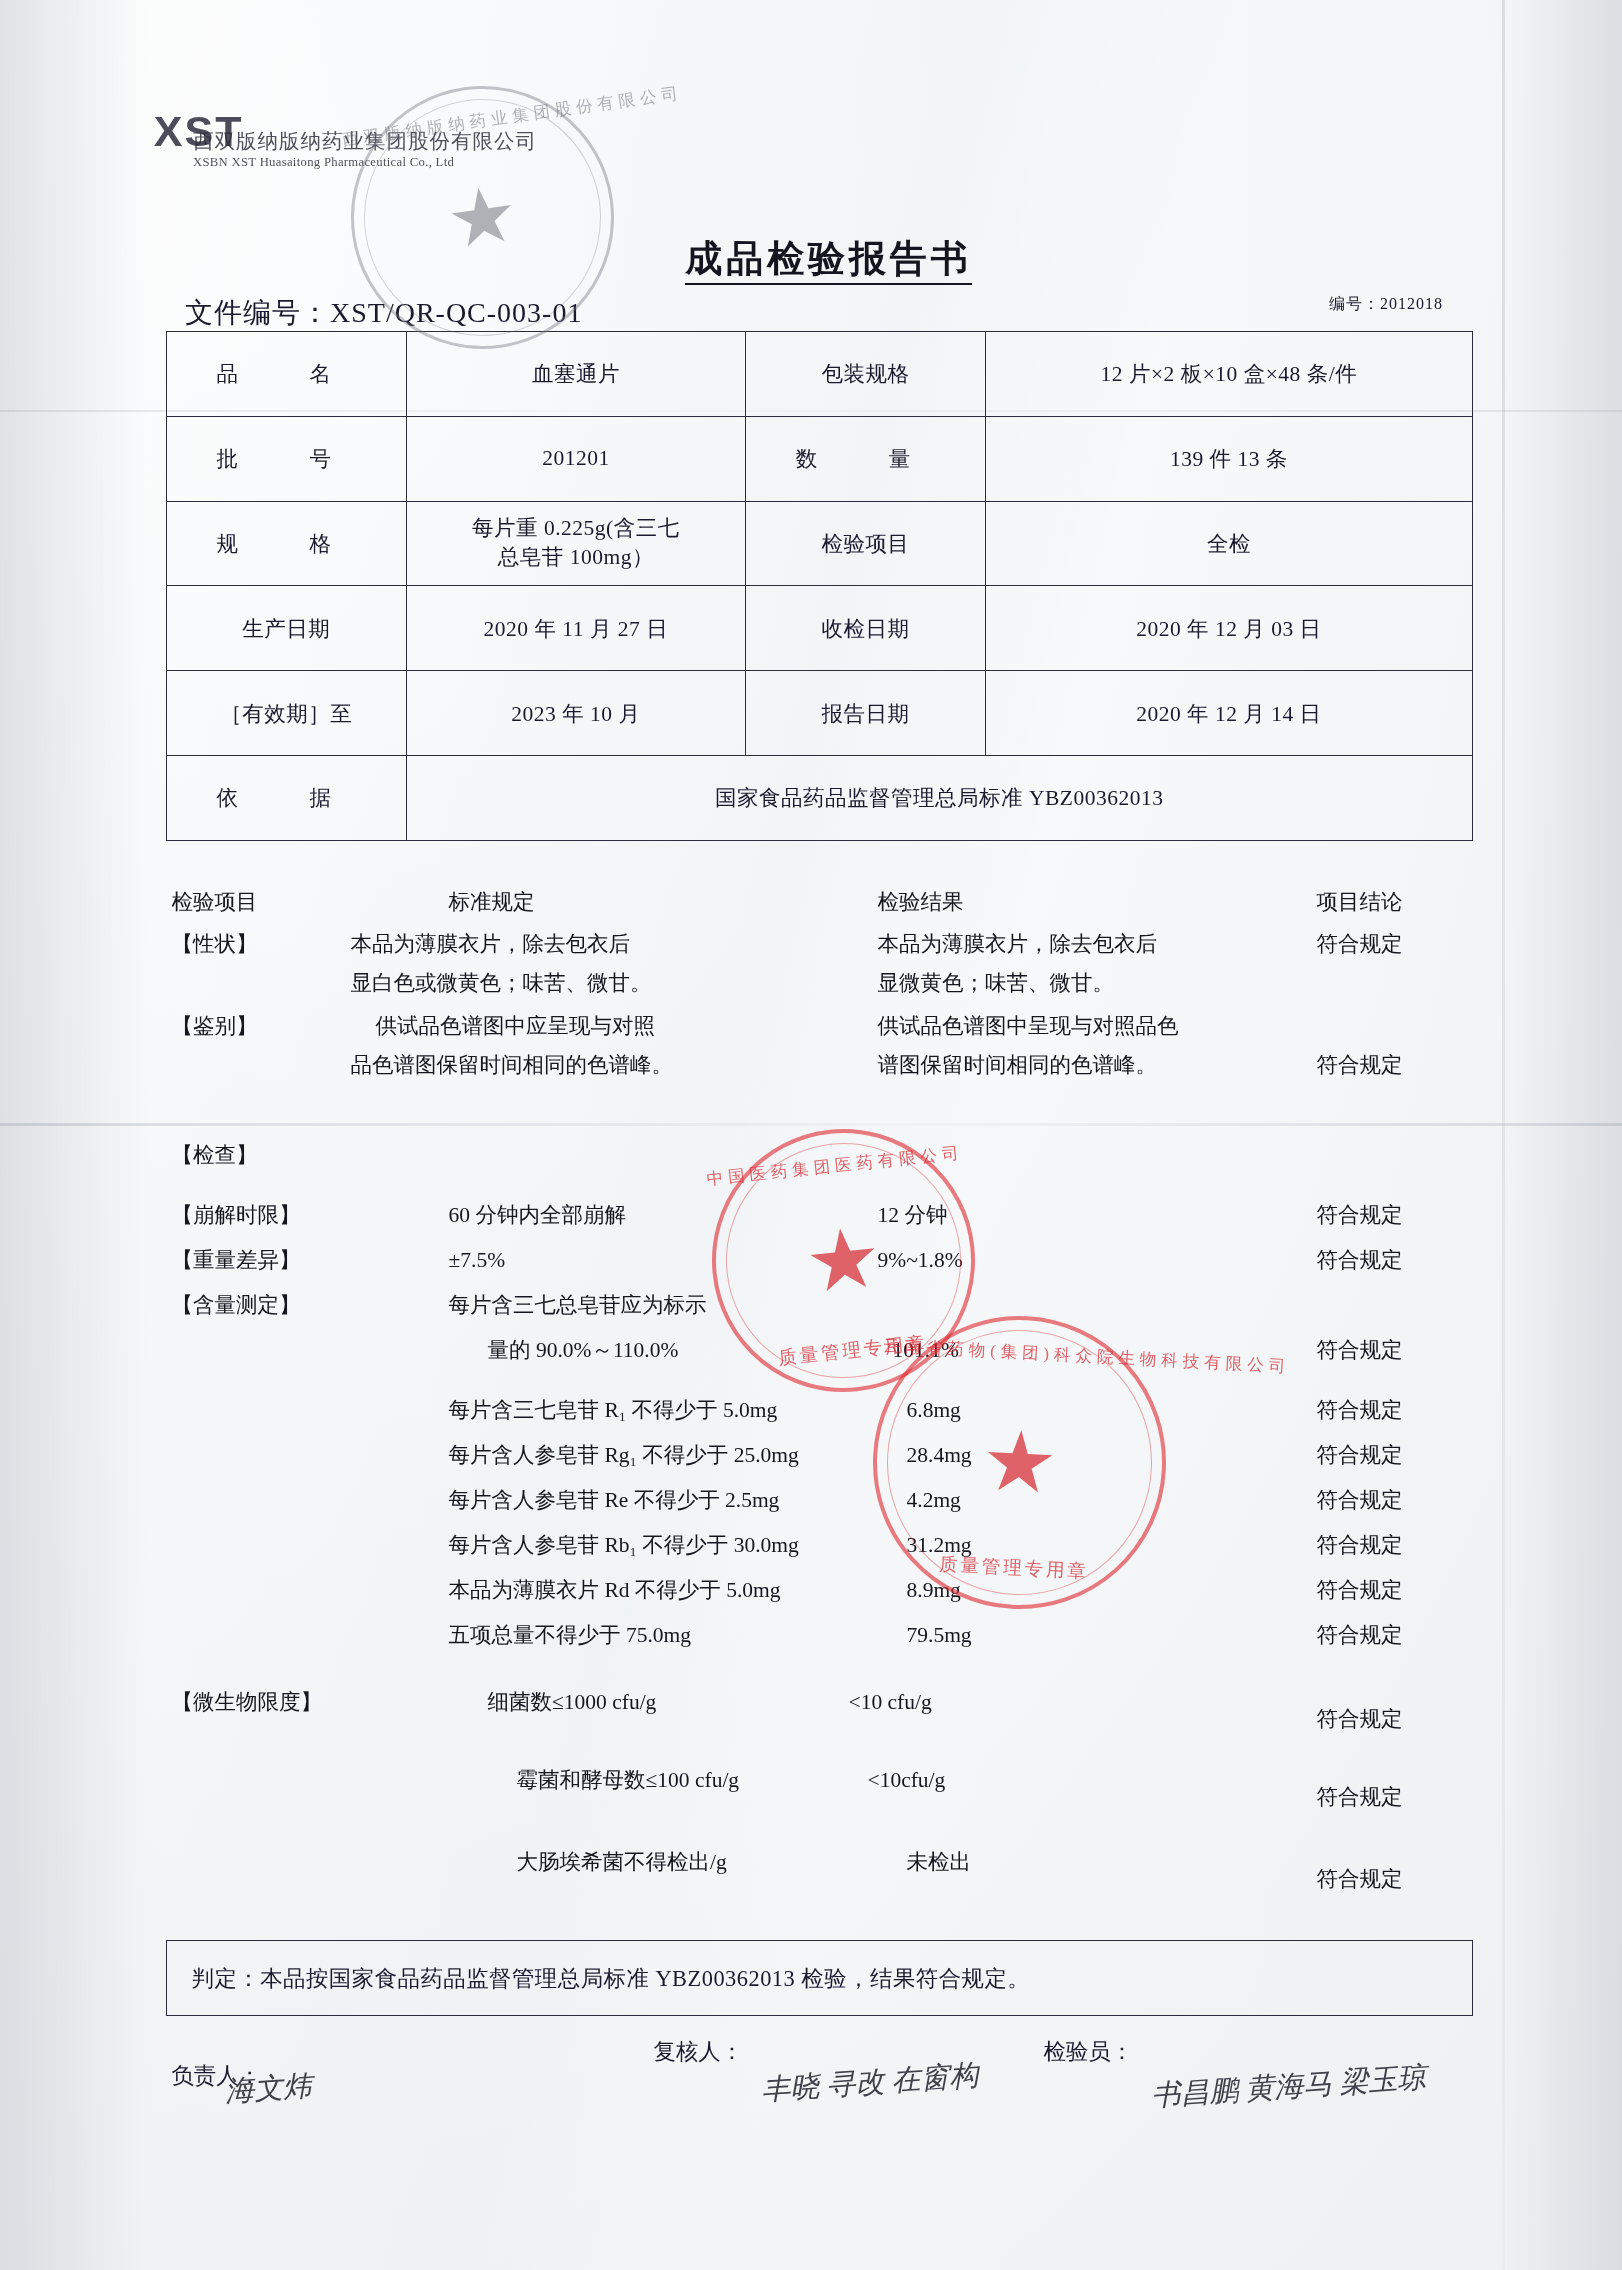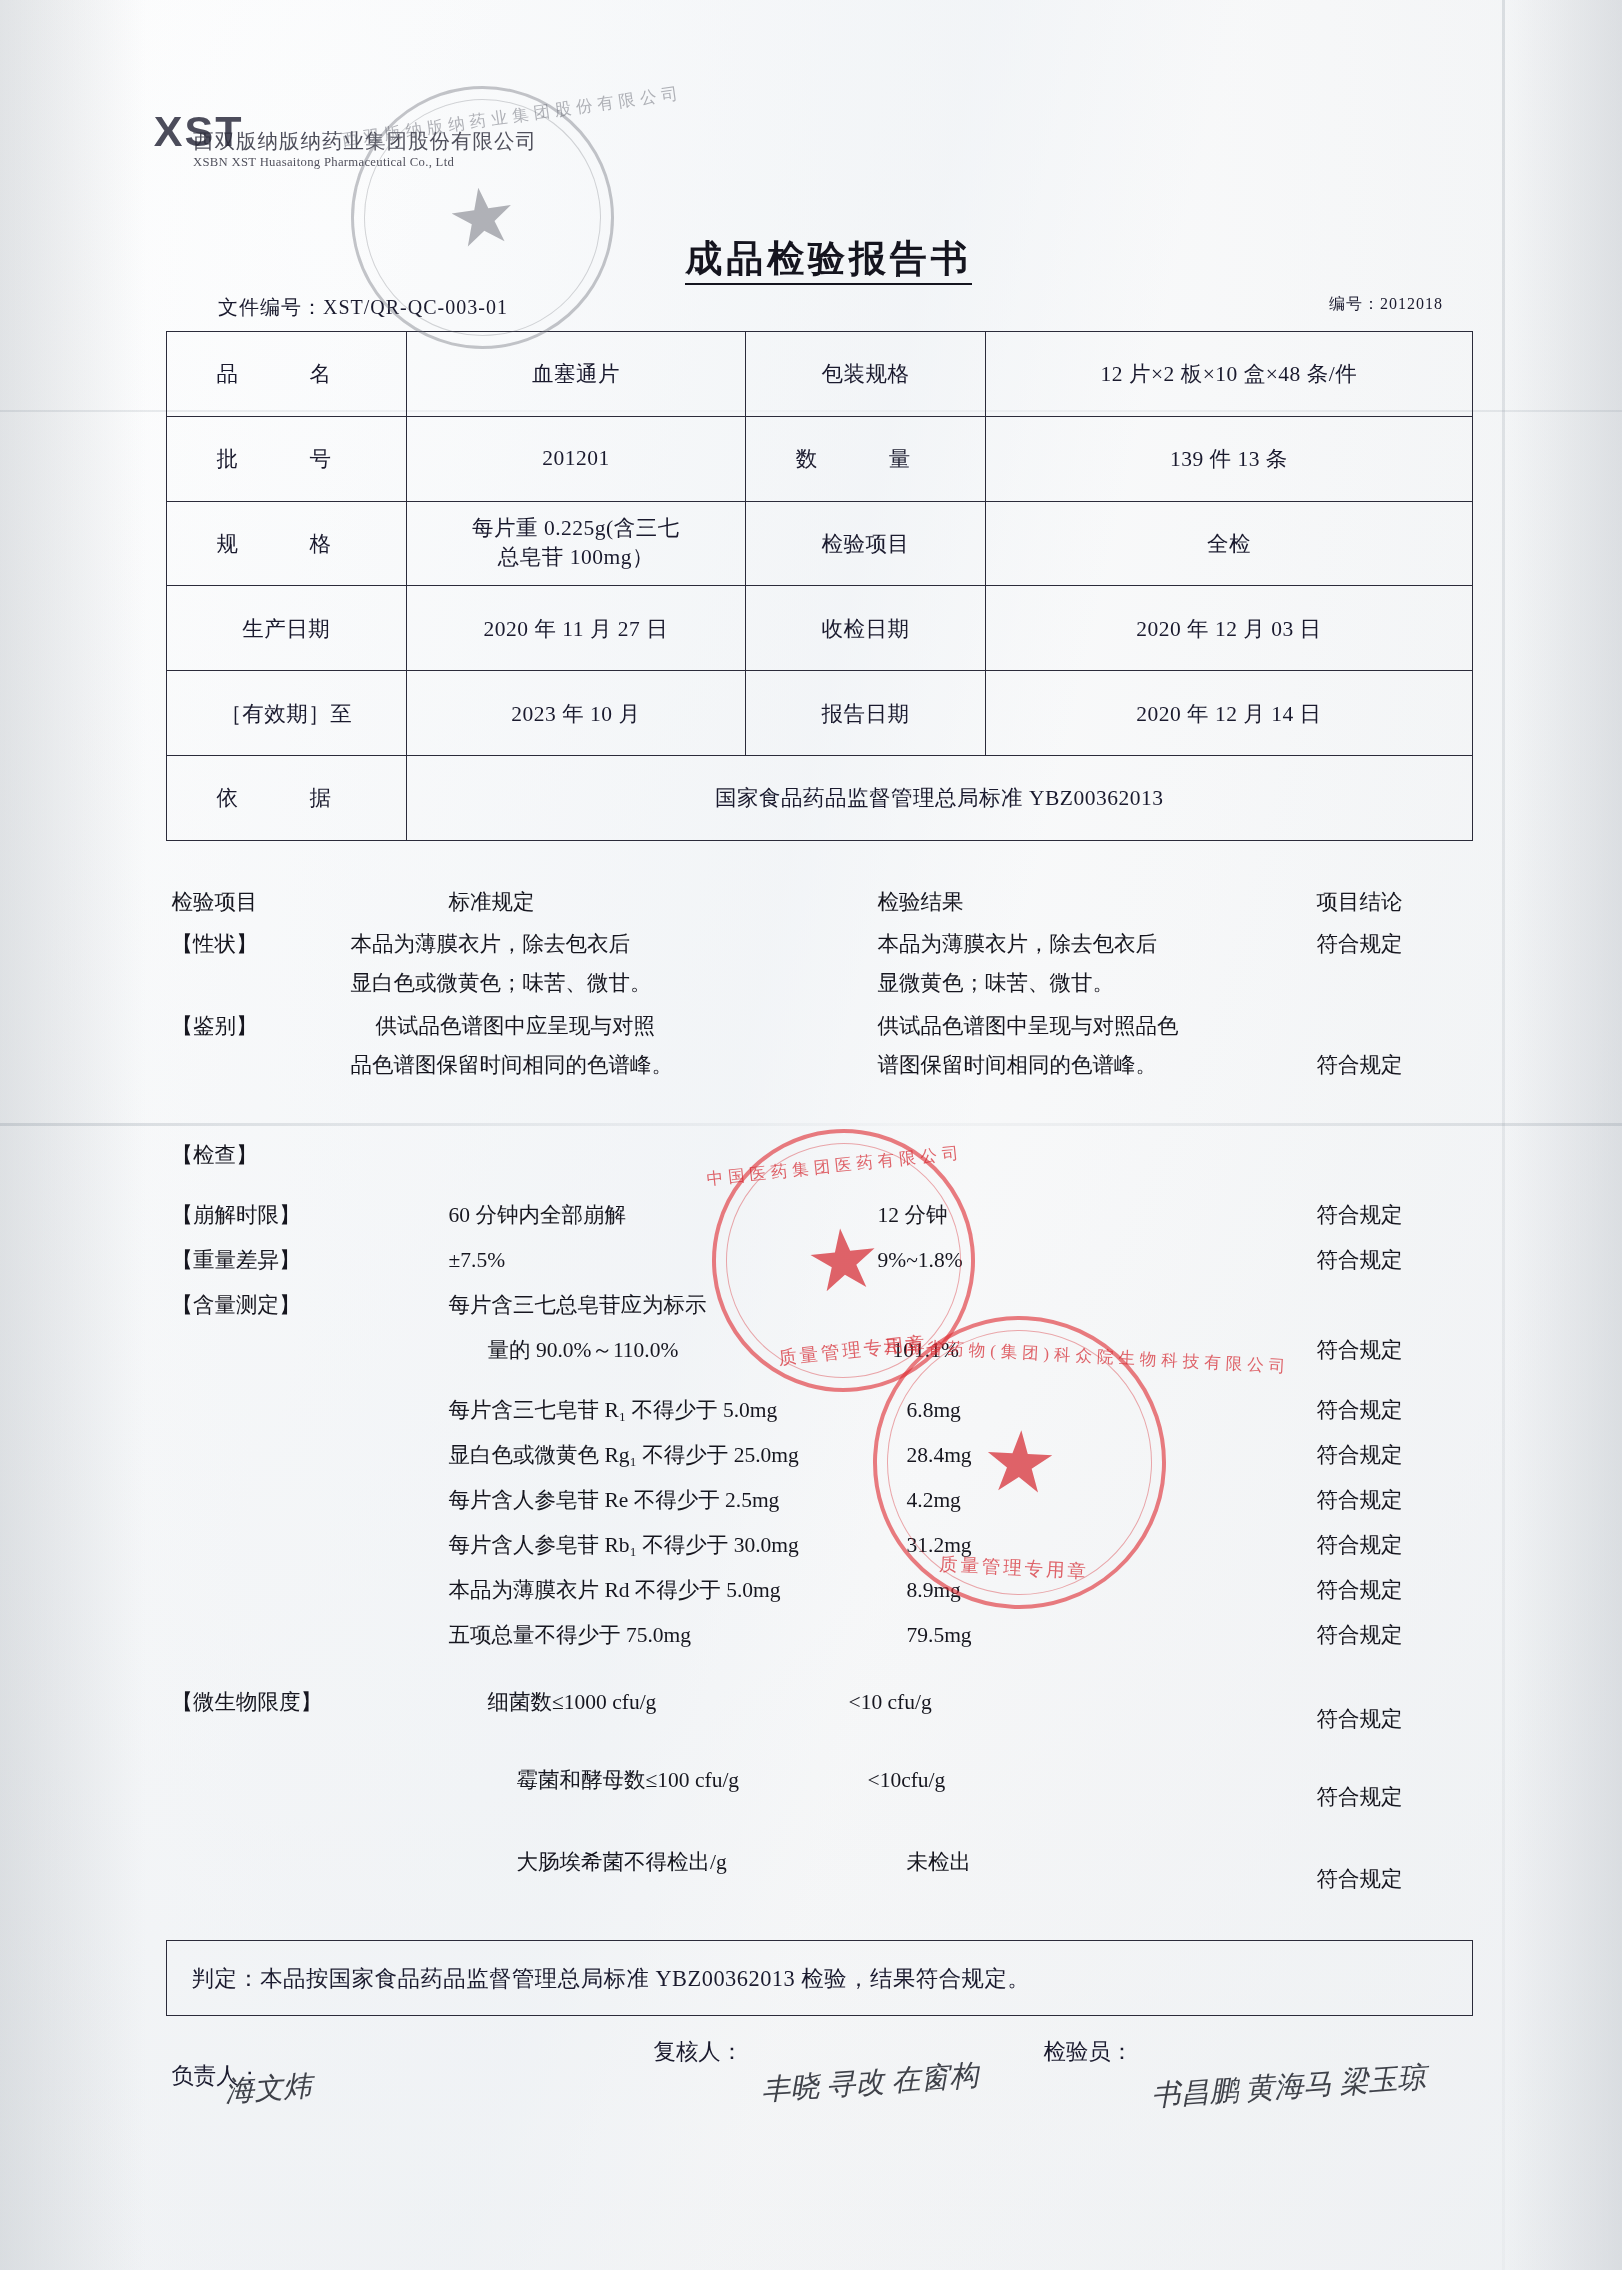--- a/index.html
+++ b/index.html
@@ -92,24 +92,23 @@
     color: #15151f;
   }
   .doc-title .ul {
     border-bottom: 2px solid #15151f;
     padding-bottom: 3.9px;
   }
   .file-no {
     position: absolute;
     left: 39px;
     top: 265px;
-    font-size: 20px;
+    font-size: 28px;
     letter-spacing: 1px;
     white-space: nowrap;
-    margin-left: 33px;
   }
   .report-no {
     position: absolute;
     right: 68px;
     top: 265px;
     font-size: 16px;
     letter-spacing: 1px;
     white-space: nowrap;
   }
 
@@ -400,21 +399,21 @@
         <span class="res" style="left:727px">101.1%</span>
         <span class="concl">符合规定</span>
       </div>
 
       <div class="row" style="height:45px">
         <span class="std-ind">每片含三七皂苷 R₁ 不得少于 5.0mg</span>
         <span class="res" style="left:741px">6.8mg</span>
         <span class="concl">符合规定</span>
       </div>
       <div class="row" style="height:45px">
-        <span class="std-ind">显白色或微黄色 Rg₁ 不得少于 25.0mg</span>
+        <span class="std-ind">每片含人参皂苷 Rg₁ 不得少于 25.0mg</span>
         <span class="res" style="left:741px">28.4mg</span>
         <span class="concl">符合规定</span>
       </div>
       <div class="row" style="height:45px">
         <span class="std-ind">每片含人参皂苷 Re 不得少于 2.5mg</span>
         <span class="res" style="left:741px">4.2mg</span>
         <span class="concl">符合规定</span>
       </div>
       <div class="row" style="height:45px">
         <span class="std-ind">每片含人参皂苷 Rb₁ 不得少于 30.0mg</span>

